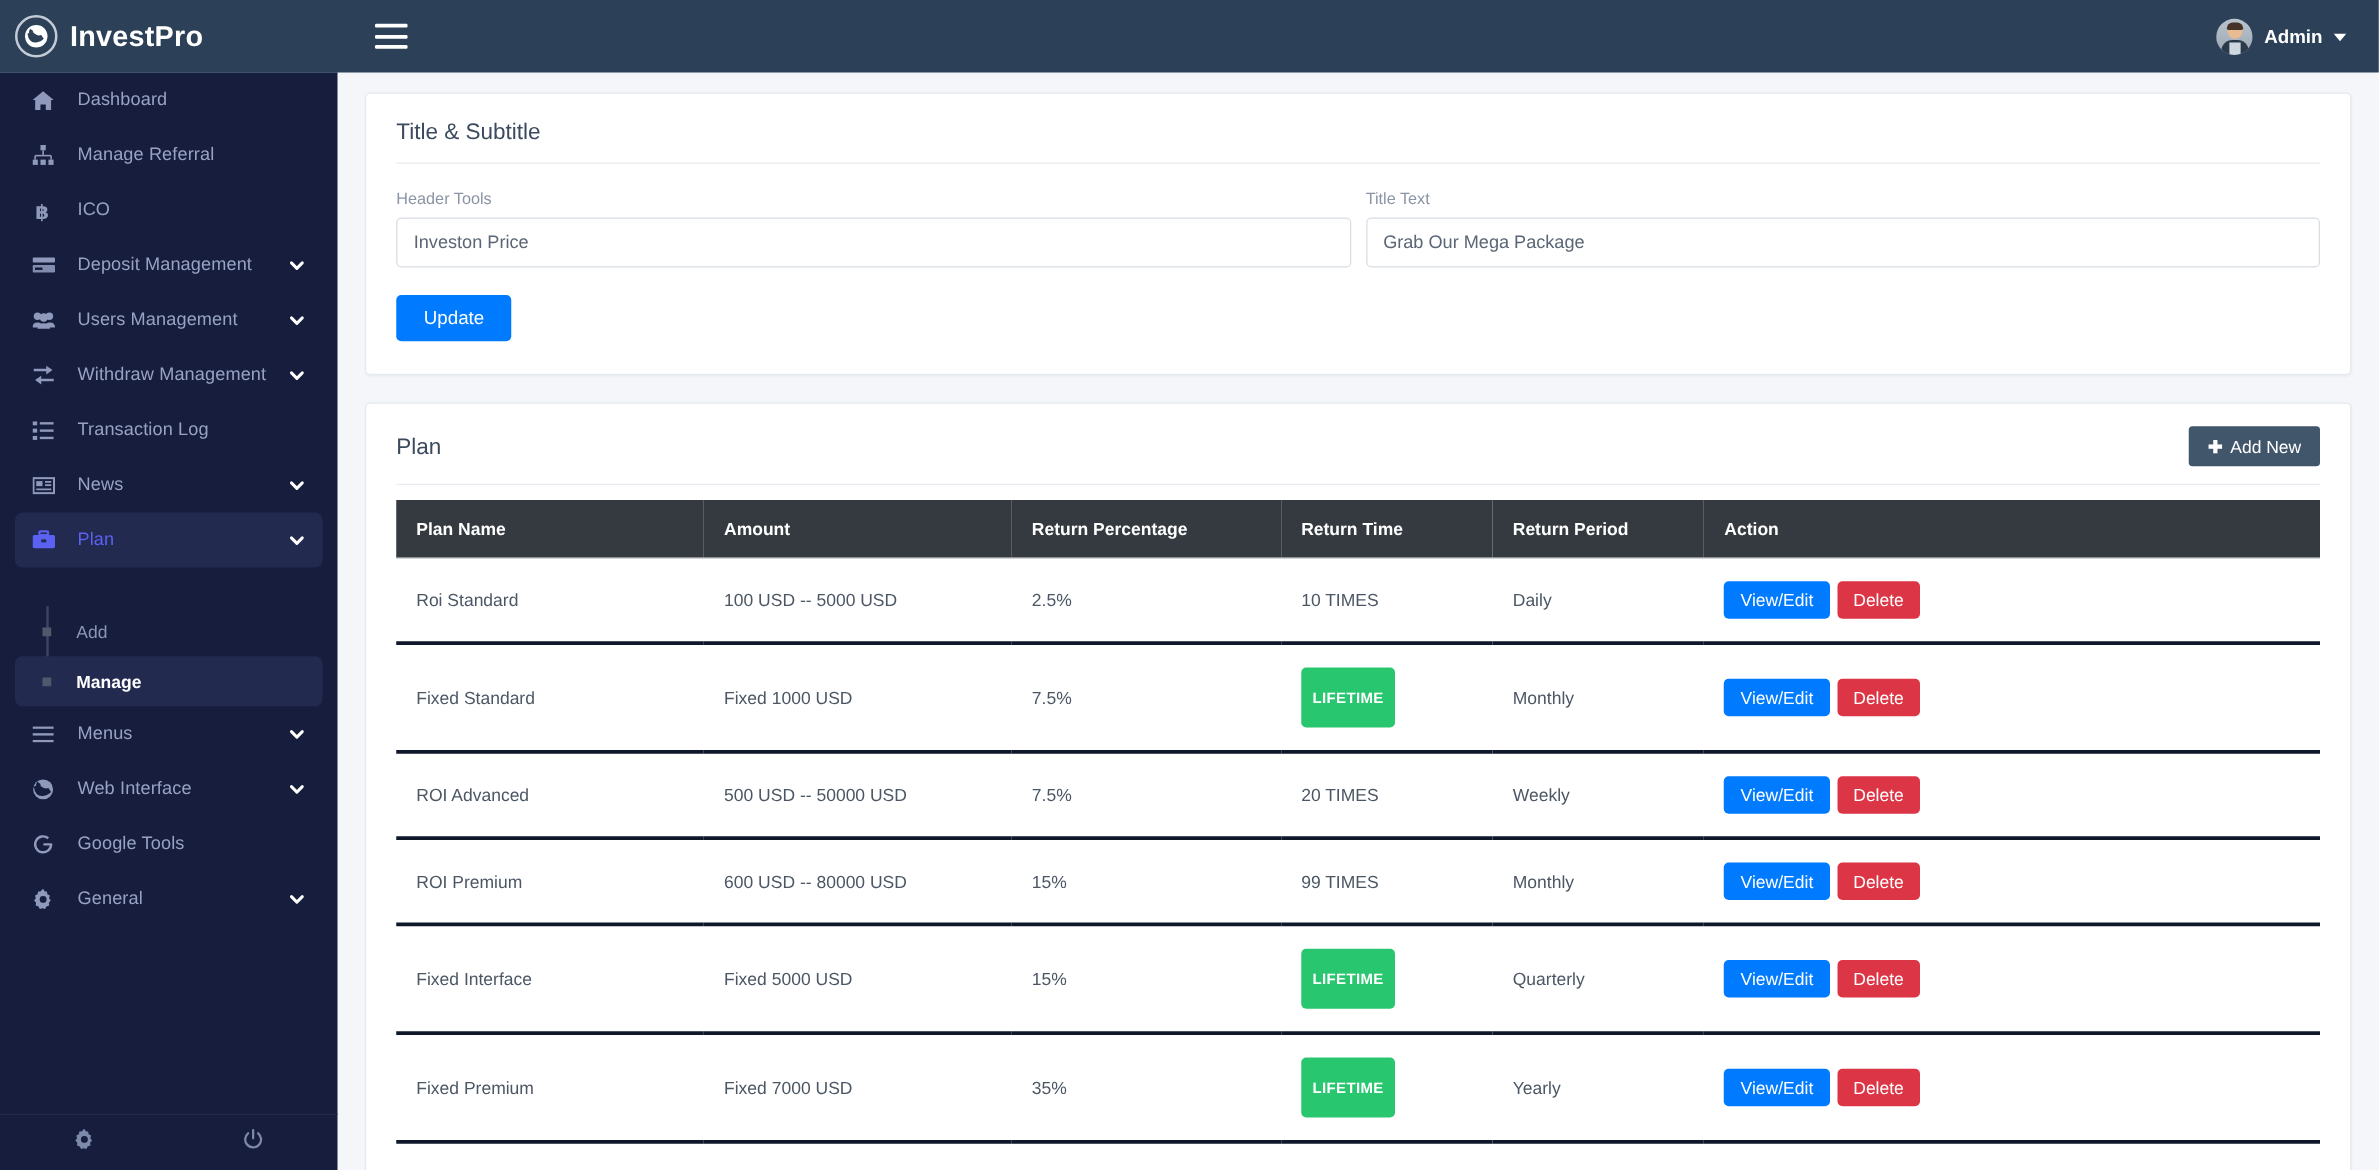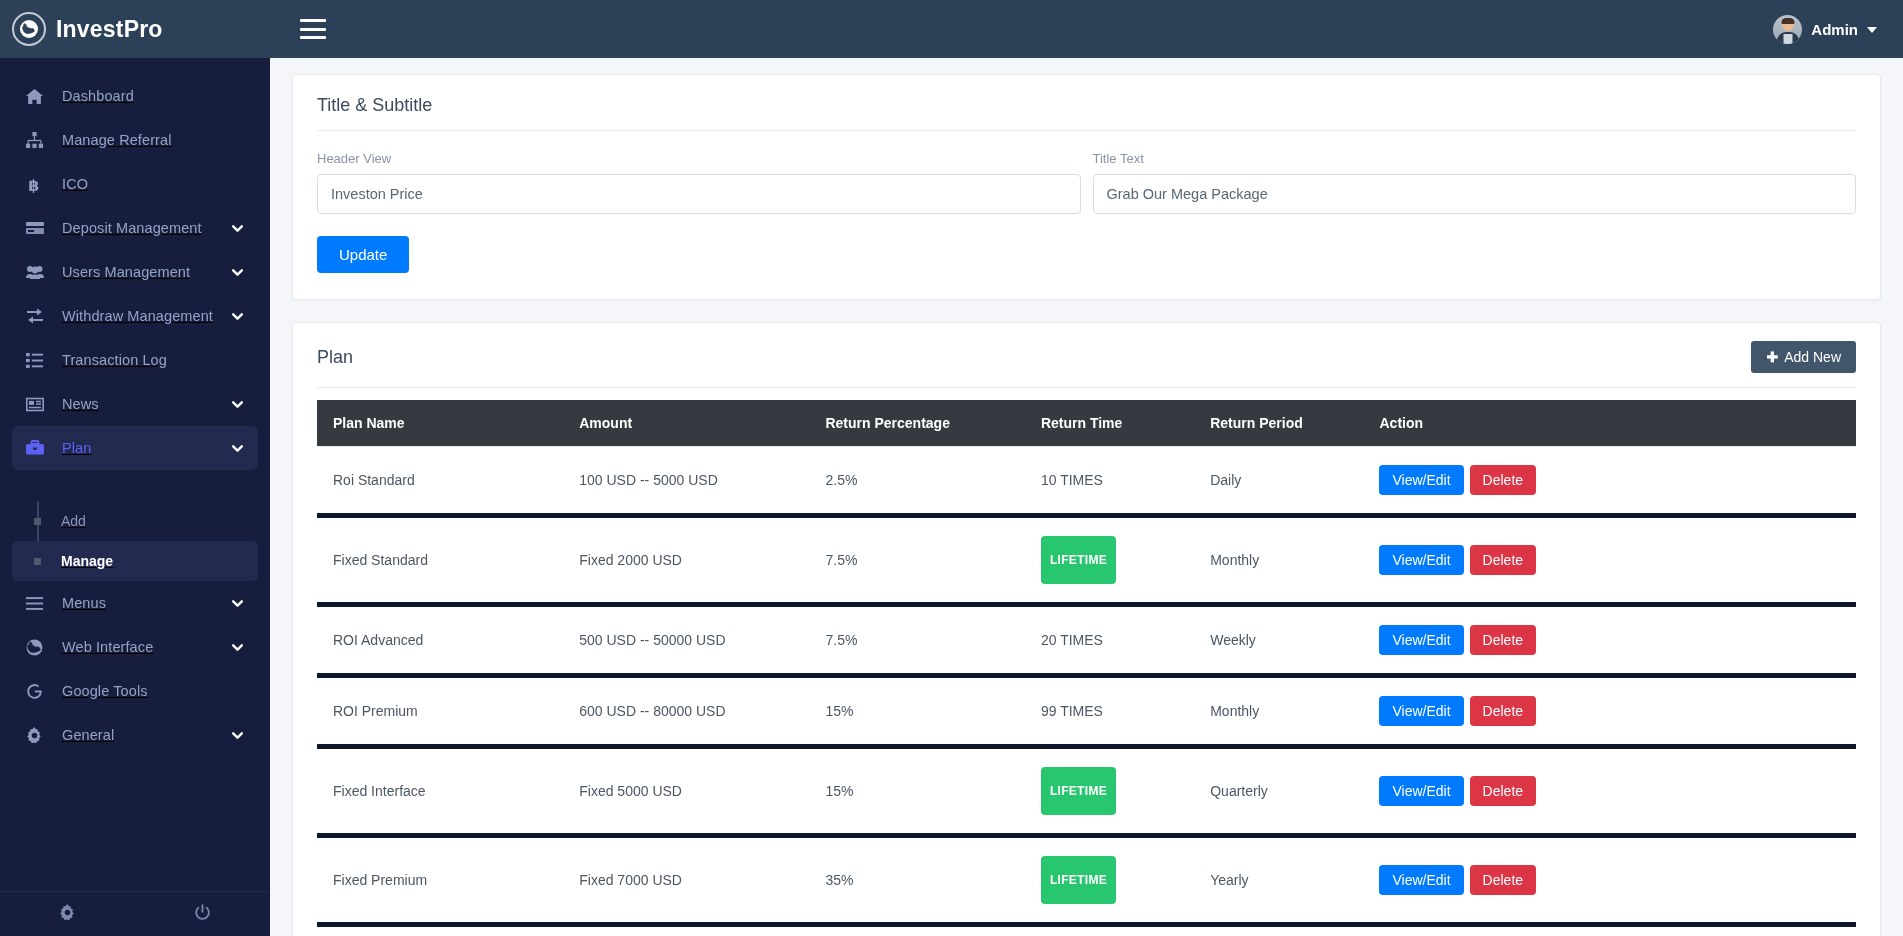--- a/index.html
+++ b/index.html
@@ -87,22 +87,21 @@
   
   .sidebar {
     position: absolute; top: 58px; left: 0;
     width: 270px; height: 878px;
     background: #171d3c;
     z-index: 10;
   }
   .sidebar-scroll {
     height: 833px;
     overflow: hidden;
-    padding-top: 16px;
-    text-decoration: underline;
+    padding-top: 0;
   }
   .nav-item {
     display: flex; align-items: center;
     height: 44px;
     margin: 0 12px;
     padding: 0 14px;
     border-radius: 6px;
     cursor: pointer;
     position: relative;
   }
@@ -224,21 +223,21 @@
   thead th {
     background: #343a40; color: #ffffff;
     font-size: 14px; font-weight: 700;
     text-align: left;
     padding: 15px 16px;
     white-space: nowrap;
   }
   tbody td {
     font-size: 14px; color: #4c5765;
     padding: 18px 16px;
-    border-bottom: 5px solid #0f172a;
+    border-bottom: 3px solid #0f172a;
     vertical-align: middle;
     background: #fff;
   }
   tbody tr:first-child td { border-top: 1px solid #e8ebef; }
   .col-name   { width: 16%; }
   .col-amount { width: 16%; }
   .col-pct    { width: 14%; }
   .col-time   { width: 11%; }
   .col-period { width: 11%; }
   .col-action { width: 32%; }
@@ -517,21 +516,21 @@
 <div class="main">
 
   <div class="card">
     <div class="card-header">
       <span class="card-title">Title &amp; Subtitle</span>
     </div>
     <div class="card-divider"></div>
     <div class="card-body">
       <div class="form-row">
         <div class="form-group">
-          <label class="form-label">Header View</label>
+          <label class="form-label">Header Tools</label>
           <input class="form-control" type="text" value="Investon Price" style="">
         </div>
         <div class="form-group">
           <label class="form-label">Title Text</label>
           <input class="form-control" type="text" value="Grab Our Mega Package" style="">
         </div>
       </div>
       <button class="btn btn-update">Update</button>
     </div>
   </div>
@@ -564,21 +563,21 @@
             <tr>
               <td class="col-name">Roi Standard</td>
               <td class="col-amount">100 USD -- 5000 USD</td>
               <td class="col-pct">2.5%</td>
               <td class="col-time">10 TIMES</td>
               <td class="col-period">Daily</td>
               <td class="col-action"><button class="btn btn-view">View/Edit</button><button class="btn btn-delete">Delete</button></td>
             </tr>
             <tr>
               <td class="col-name">Fixed Standard</td>
-              <td class="col-amount">Fixed 2000 USD</td>
+              <td class="col-amount">Fixed 1000 USD</td>
               <td class="col-pct">7.5%</td>
               <td class="col-time"><span class="badge-lifetime">LIFETIME</span></td>
               <td class="col-period">Monthly</td>
               <td class="col-action"><button class="btn btn-view">View/Edit</button><button class="btn btn-delete">Delete</button></td>
             </tr>
             <tr>
               <td class="col-name">ROI Advanced</td>
               <td class="col-amount">500 USD -- 50000 USD</td>
               <td class="col-pct">7.5%</td>
               <td class="col-time">20 TIMES</td>

